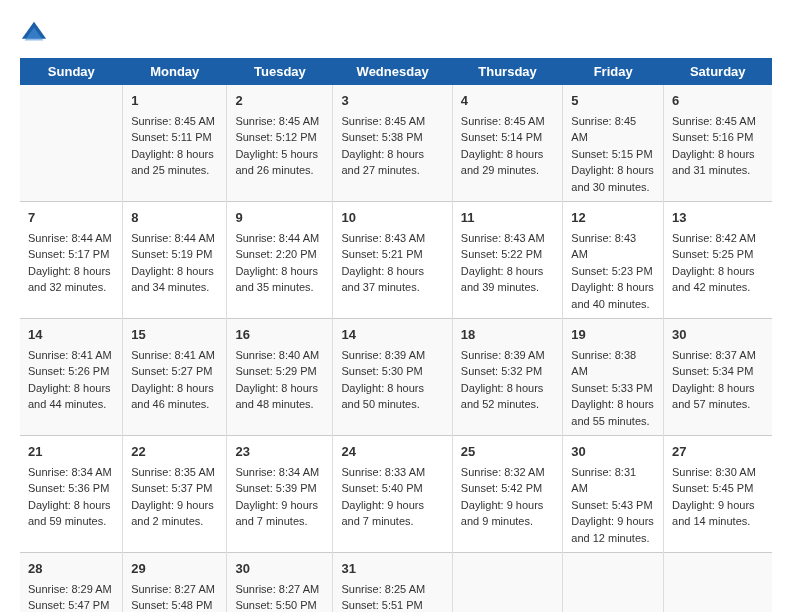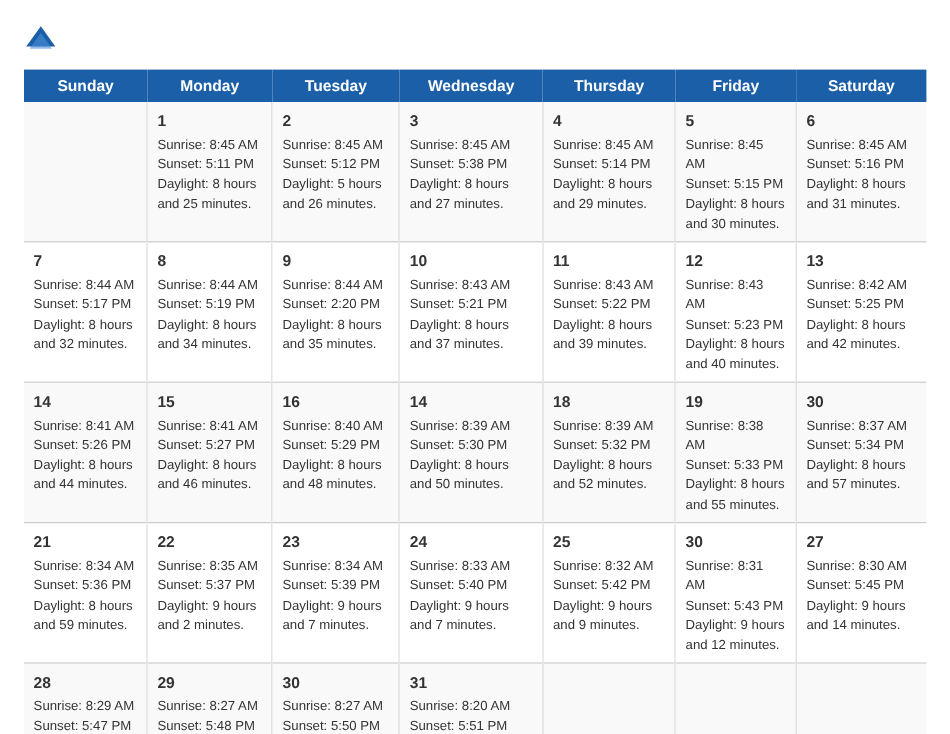--- a/index.html
+++ b/index.html
@@ -149,19 +149,19 @@
         <td><span class="day-num">23</span><span>Sunrise: 8:34 AM</span><br><span>Sunset: 5:39 PM</span><br><span>Daylight: 9 hours and 7 minutes.</span></td>
         <td><span class="day-num">24</span><span>Sunrise: 8:33 AM</span><br><span>Sunset: 5:40 PM</span><br><span>Daylight: 9 hours and 7 minutes.</span></td>
         <td><span class="day-num">25</span><span>Sunrise: 8:32 AM</span><br><span>Sunset: 5:42 PM</span><br><span>Daylight: 9 hours and 9 minutes.</span></td>
         <td><span class="day-num">30</span><span>Sunrise: 8:31 AM</span><br><span>Sunset: 5:43 PM</span><br><span>Daylight: 9 hours and 12 minutes.</span></td>
         <td><span class="day-num">27</span><span>Sunrise: 8:30 AM</span><br><span>Sunset: 5:45 PM</span><br><span>Daylight: 9 hours and 14 minutes.</span></td>
       </tr>
       <tr>
         <td><span class="day-num">28</span><span>Sunrise: 8:29 AM</span><br><span>Sunset: 5:47 PM</span><br></td>
         <td><span class="day-num">29</span><span>Sunrise: 8:27 AM</span><br><span>Sunset: 5:48 PM</span><br></td>
         <td><span class="day-num">30</span><span>Sunrise: 8:27 AM</span><br><span>Sunset: 5:50 PM</span><br></td>
-        <td><span class="day-num">31</span><span>Sunrise: 8:20 AM</span><br><span>Sunset: 5:51 PM</span><br></td>
+        <td><span class="day-num">31</span><span>Sunrise: 8:25 AM</span><br><span>Sunset: 5:51 PM</span><br></td>
         <td></td>
         <td></td>
         <td></td>
       </tr>
     </tbody>
 </table>
 
 </body></html>

